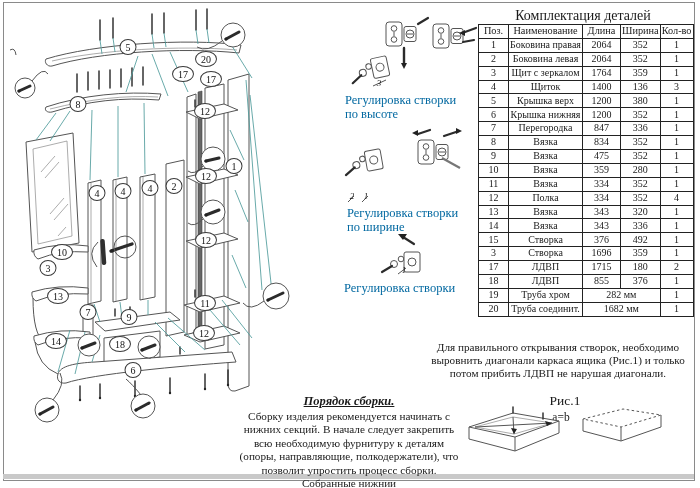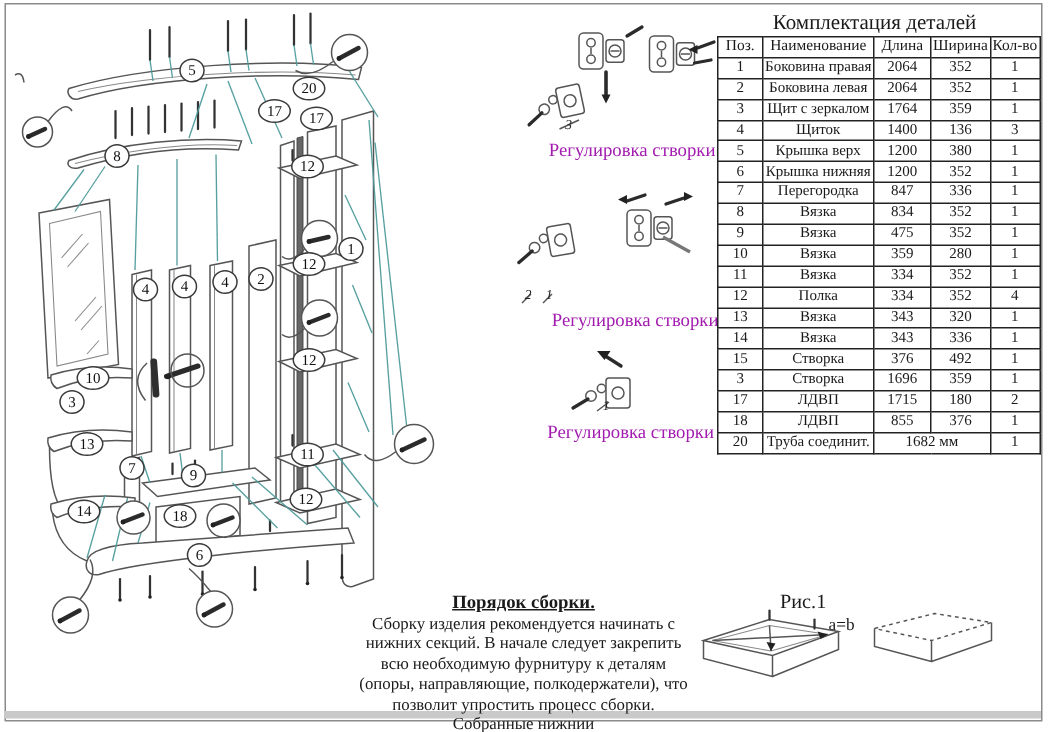--- a/index.html
+++ b/index.html
@@ -15,36 +15,36 @@
   svg .scr{stroke:#2b2b2b;stroke-width:3;stroke-linecap:round;}
   svg .pin{stroke:#333;stroke-width:1.5;stroke-linecap:round;}
   svg .arw{fill:#222;}
 
   .co{position:absolute;display:flex;align-items:center;justify-content:center;
       background:#fff;border:1px solid #3a3a3a;border-radius:50%;
       font:10px "Liberation Serif",serif;color:#111;transform:translate(-50%,-50%);z-index:5;}
   .hnum{position:absolute;font:italic 9px "Liberation Serif",serif;color:#222;
         transform:translate(-50%,-50%);z-index:5;}
 
-  .adjcap{position:absolute;width:132px;text-align:right;font-size:12.5px;line-height:14px;color:#a21caf;}
+  .adjcap{position:absolute;width:132px;text-align:left;font-size:12.5px;line-height:14px;color:#0369a1;}
 
   .tbl-title{position:absolute;left:478px;top:8px;width:210px;text-align:center;
              font-size:14px;font-weight:normal;}
   table.parts{position:absolute;left:478px;top:24px;border-collapse:collapse;table-layout:fixed;}
   table.parts th,table.parts td{border:1px solid #222;font:10px "Liberation Serif",serif;
              text-align:center;padding:0 1px;height:12.9px;line-height:1.05;
              overflow:hidden;white-space:nowrap;}
   table.parts th{font-size:10.3px;}
 
   .note{position:absolute;left:421px;top:341px;width:274px;text-align:center;
         font-size:11.2px;line-height:13px;}
-  .figlabel{position:absolute;left:520px;top:393px;width:90px;text-align:left;font-size:13.5px;}
+  .figlabel{position:absolute;left:520px;top:393px;width:90px;text-align:center;font-size:13.5px;}
   .figformula{position:absolute;left:538px;top:411px;width:46px;text-align:center;font-size:11.5px;}
   .assembly{position:absolute;left:236px;top:394px;width:226px;text-align:center;}
-  .assembly .hd{font-size:12.5px;font-weight:bold;text-decoration:underline;}
+  .assembly .hd{font-size:12.5px;font-weight:bold;text-decoration:underline;font-style:italic;}
   .assembly .bd{font-size:11.2px;line-height:13.4px;margin-top:1px;}
 </style>
 </head>
 <body>
 
 <div class="page">
   <div class="frame"></div>
   <div class="botband"></div>
 
   <svg style="position:absolute;left:0;top:0;" width="345" height="480" viewBox="0 0 345 480">
@@ -309,23 +309,25 @@
           <use href="#hingeCluster"></use>
         <line class="scr" x1="24" y1="-6" x2="13" y2="-13" style="stroke-width:2.2"></line>
         <polygon class="arw" points="13,-10 8,-16 17,-16"></polygon>
         </g>
       <line class="lnf" x1="58" y1="264" x2="66" y2="258"></line>
     </g>
   </svg>
 
   <div class="adjcap" style="left:345px;top:93px;">
     <div>Регулировка створки</div>
+    <div>по высоте</div>
   </div>
   <div class="adjcap" style="left:347px;top:206px;">
     <div>Регулировка створки</div>
+    <div>по ширине</div>
   </div>
   <div class="adjcap" style="left:344px;top:281px;">
     <div>Регулировка створки</div>
   </div>
 
   <div class="tbl-title">Комплектация деталей</div>
   <table class="parts">
     <colgroup>
       <col style="width:30px">
         <col style="width:74px">
@@ -463,28 +465,35 @@
           <td>2</td>
         </tr>
         <tr>
           <td>18</td>
           <td>ЛДВП</td>
           <td>855</td>
           <td>376</td>
           <td>1</td>
         </tr>
         <tr>
+          <td>19</td>
+          <td>Труба хром</td>
+          <td colspan="2">282 мм</td>
+          <td>1</td>
+        </tr>
+        <tr>
           <td>20</td>
           <td>Труба соединит.</td>
           <td colspan="2">1682 мм</td>
           <td>1</td>
         </tr>
       </tbody>
   </table>
 
+  <div class="note">Для правильного открывания  створок, необходимо выровнить диагонали каркаса ящика (Рис.1) и только потом прибить ЛДВП не нарушая диагонали.</div>
 
   <div class="figlabel">Рис.1</div>
   <div class="figformula">a=b</div>
   <svg style="position:absolute;left:455px;top:405px;" width="225" height="70" viewBox="0 0 225 70">
     <g>
       <path class="ln" d="M14 22 L58 8 L104 16 L60 32 Z"></path>
       <path class="thin" d="M20 22 L58 12 L97 18 L59 29 Z"></path>
       <path class="lnf" d="M14 22 L14 34 L60 46 L60 32 M104 16 L104 28 L60 46"></path>
       <line class="lnf" x1="20" y1="22" x2="97" y2="18"></line>
       <line class="lnf" x1="58" y1="12" x2="59" y2="29"></line>

